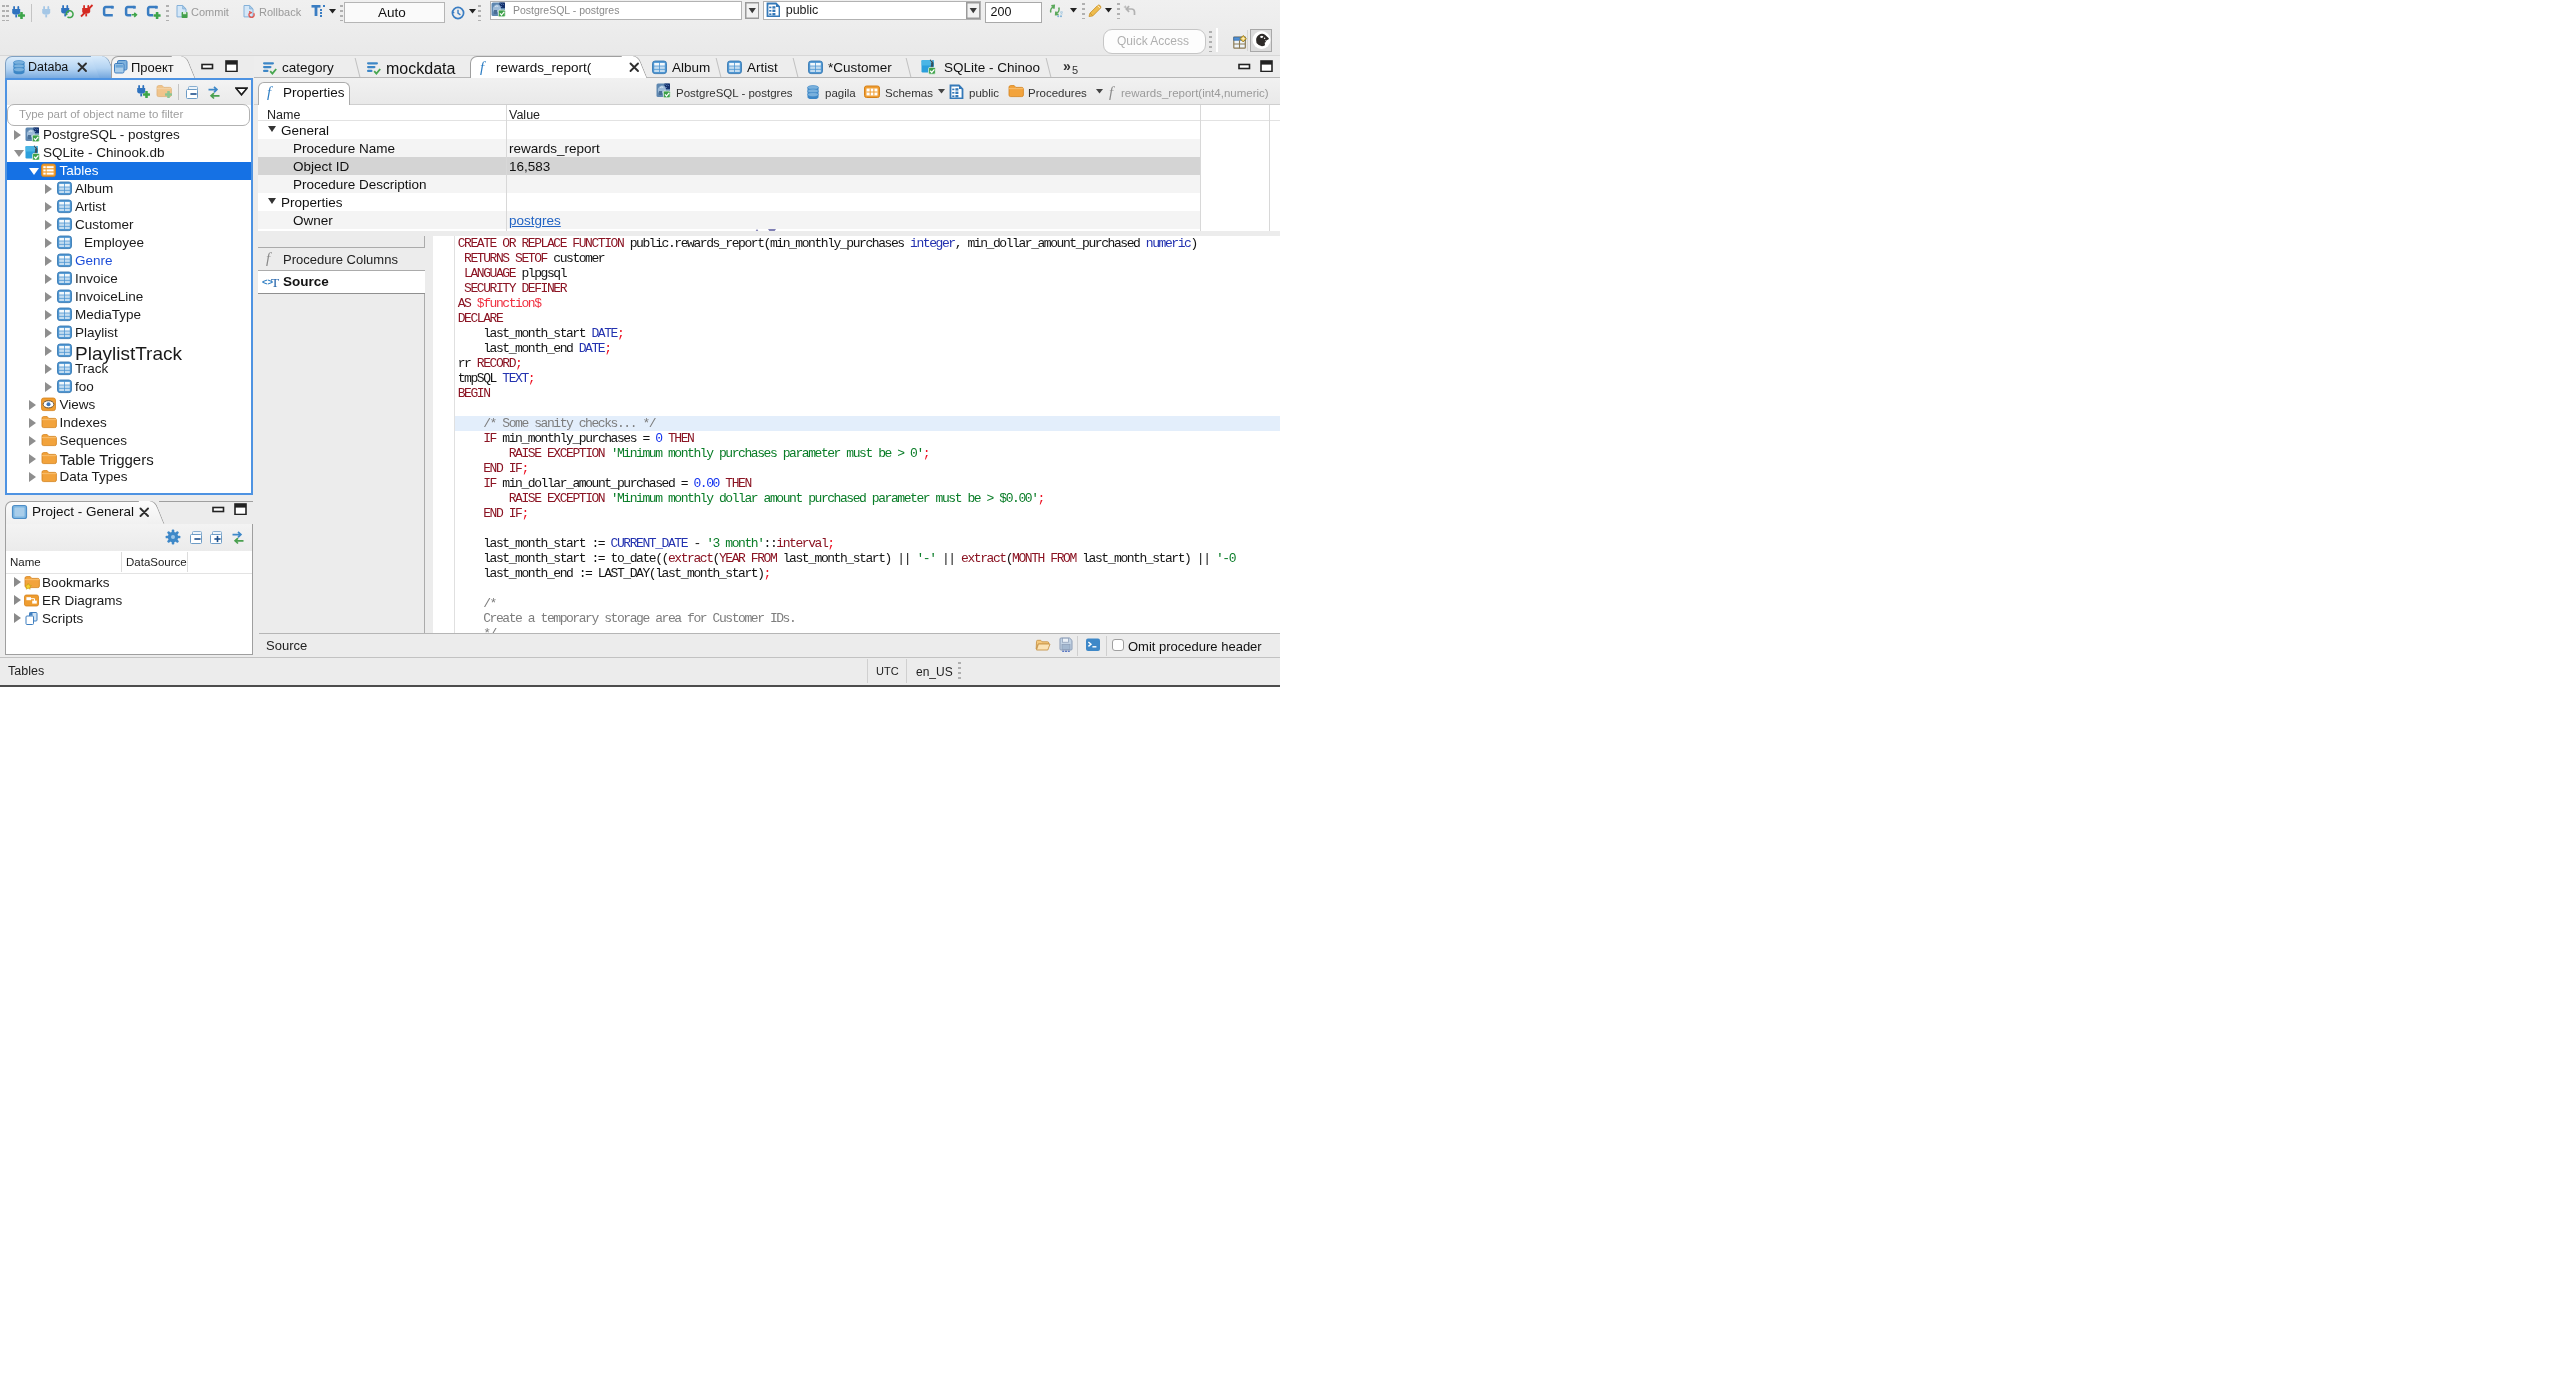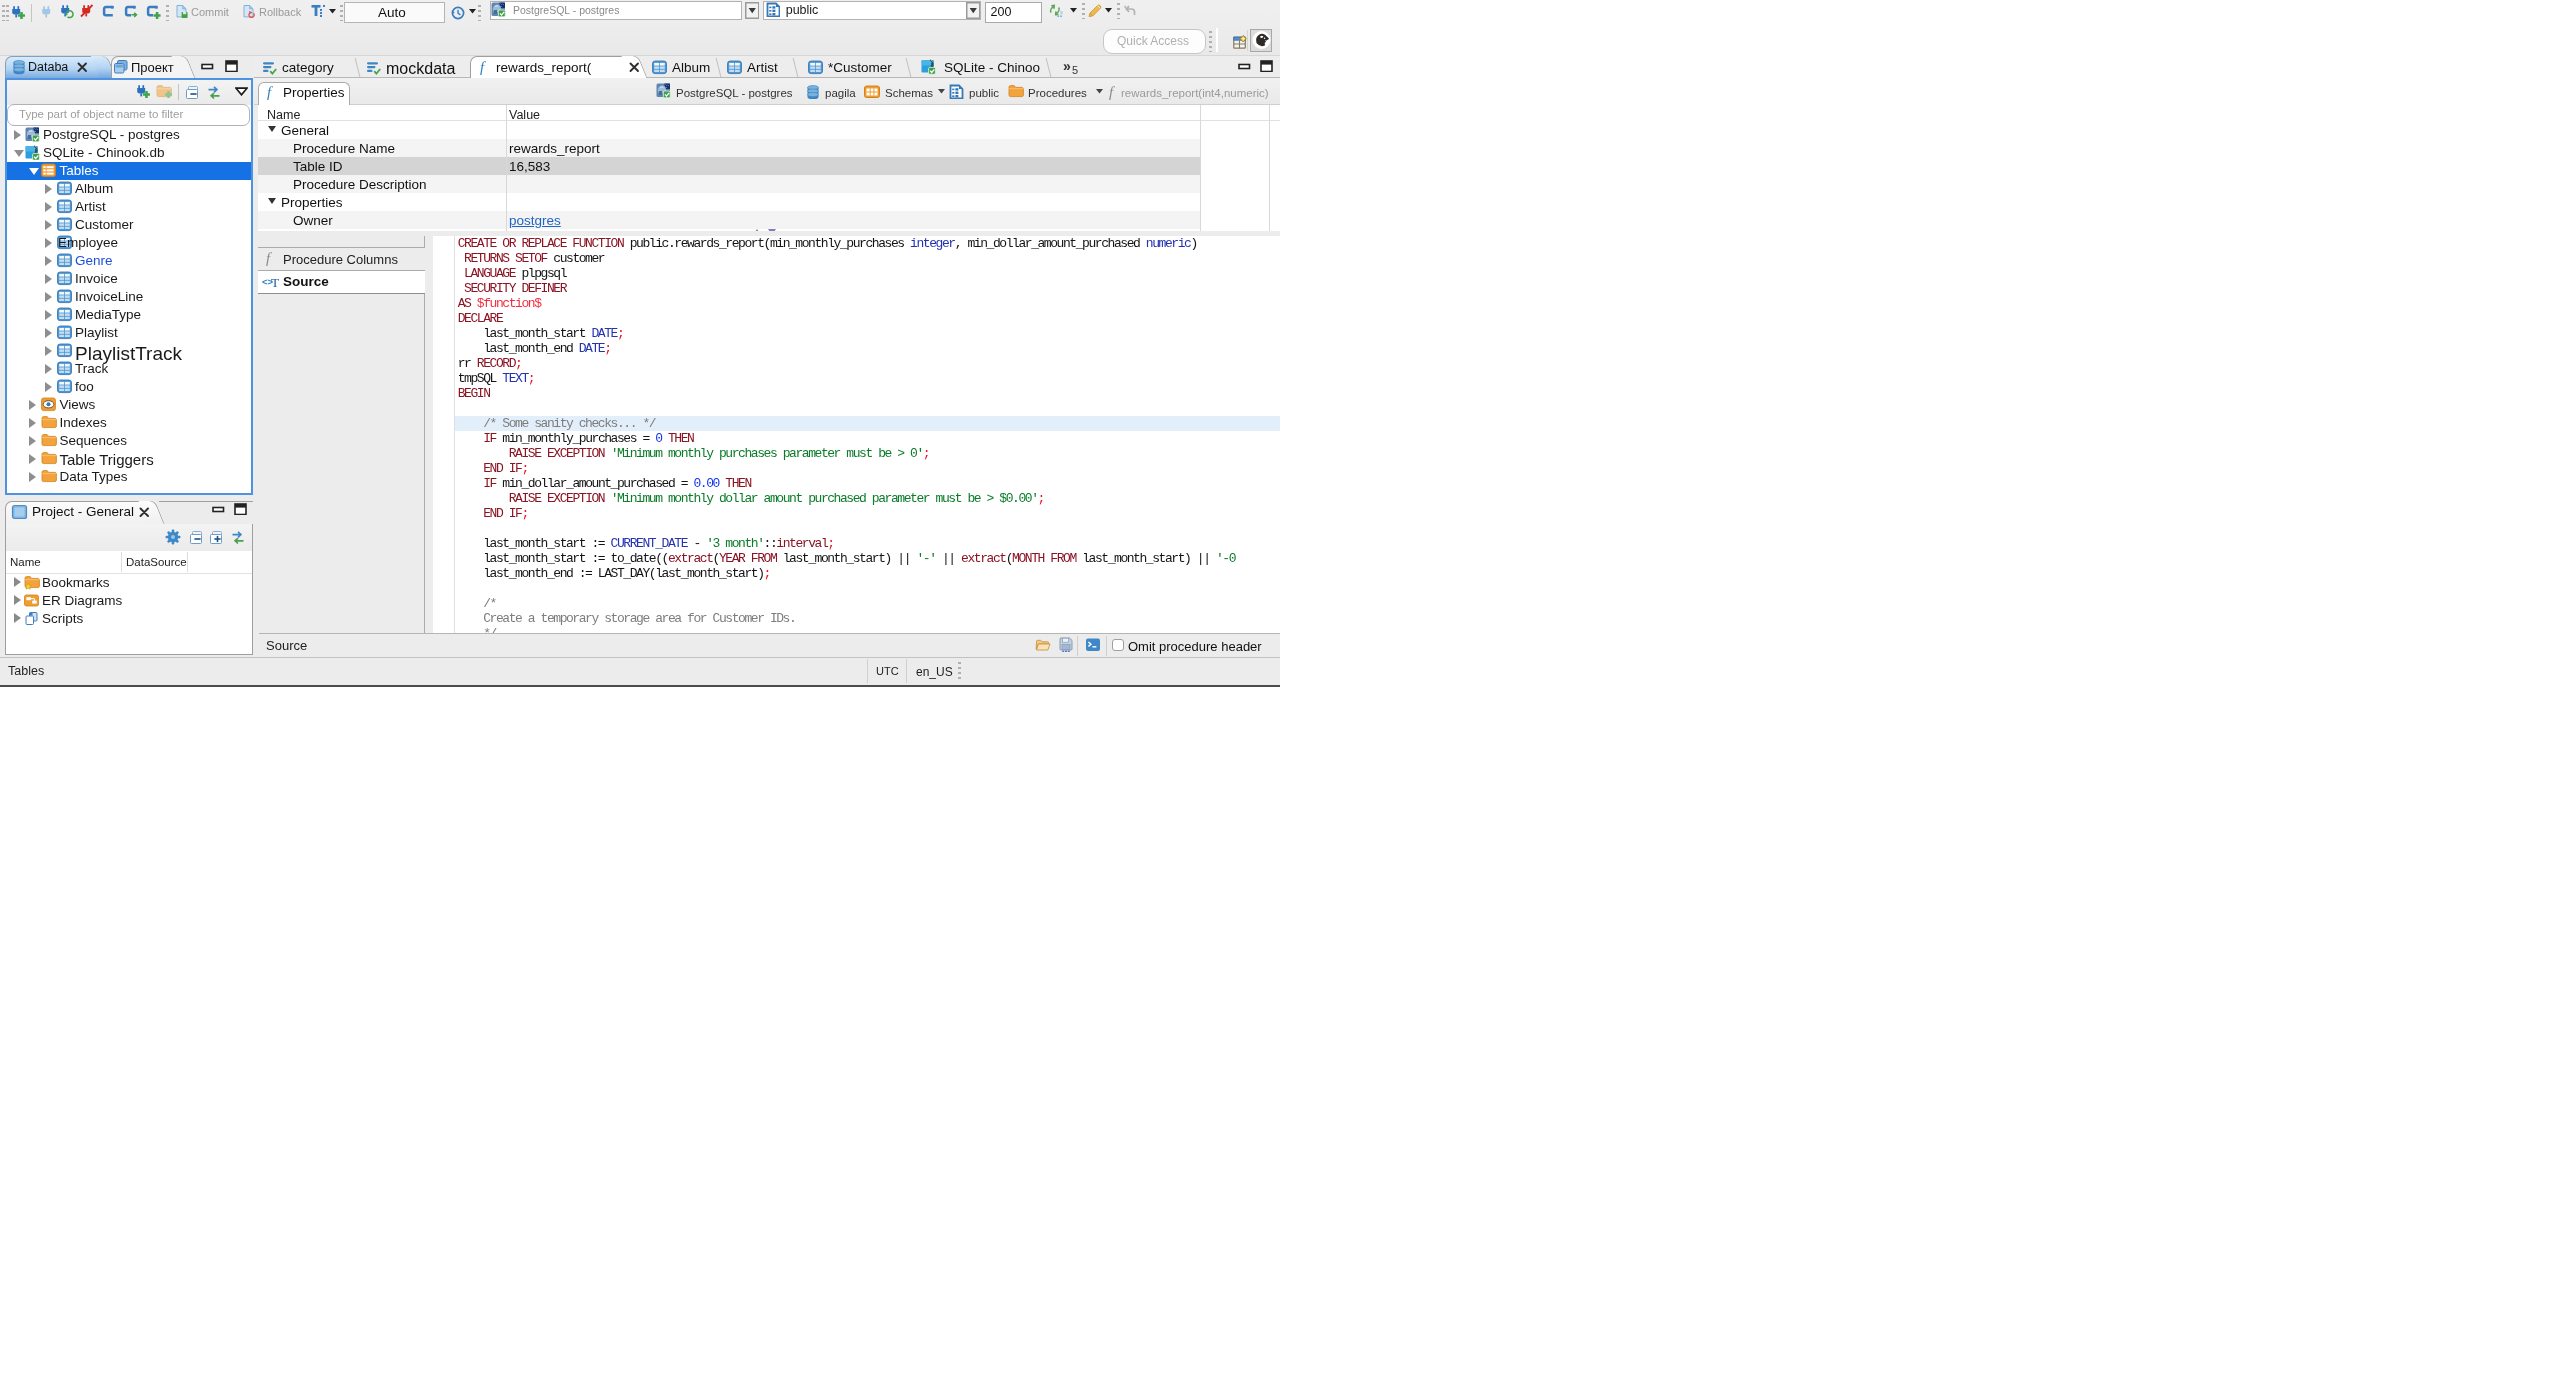--- a/index.html
+++ b/index.html
@@ -314,21 +314,21 @@
 <div class="ab" style="left:45px;top:237.5px;width:0;height:0;border-left:7px solid #8e8e8e;border-top:5px solid transparent;border-bottom:5px solid transparent;"></div>
 <svg width="16" height="15" viewBox="0 0 16 15" style="position:absolute;left:57px;top:235.0px;">
       <rect x="0.5" y="1" width="14" height="12.6" rx="2.6" fill="#4e96d2" stroke="#3b7cb4" stroke-width="0.9"></rect>
       <rect x="2.2" y="2.9" width="4.9" height="2.7" fill="#f2f8fc"></rect>
       <rect x="7.9" y="2.9" width="4.9" height="2.7" fill="#f2f8fc"></rect>
       <rect x="2.2" y="6.4" width="4.9" height="2.5" fill="#c3dcf0"></rect>
       <rect x="7.9" y="6.4" width="4.9" height="2.5" fill="#c3dcf0"></rect>
       <rect x="2.2" y="9.7" width="4.9" height="2.3" fill="#c3dcf0"></rect>
       <rect x="7.9" y="9.7" width="4.9" height="2.3" fill="#c3dcf0"></rect>
     </svg>
-<div class="txt" style="left:58px;top:235.0px;font-size:13.5px;color:#1a1a1a;">Employee</div>
+<div class="txt" style="left:84px;top:235.0px;font-size:13.5px;color:#1a1a1a;">Employee</div>
 <div class="ab" style="left:45px;top:255.5px;width:0;height:0;border-left:7px solid #8e8e8e;border-top:5px solid transparent;border-bottom:5px solid transparent;"></div>
 <svg width="16" height="15" viewBox="0 0 16 15" style="position:absolute;left:57px;top:253.0px;">
       <rect x="0.5" y="1" width="14" height="12.6" rx="2.6" fill="#4e96d2" stroke="#3b7cb4" stroke-width="0.9"></rect>
       <rect x="2.2" y="2.9" width="4.9" height="2.7" fill="#f2f8fc"></rect>
       <rect x="7.9" y="2.9" width="4.9" height="2.7" fill="#f2f8fc"></rect>
       <rect x="2.2" y="6.4" width="4.9" height="2.5" fill="#c3dcf0"></rect>
       <rect x="7.9" y="6.4" width="4.9" height="2.5" fill="#c3dcf0"></rect>
       <rect x="2.2" y="9.7" width="4.9" height="2.3" fill="#c3dcf0"></rect>
       <rect x="7.9" y="9.7" width="4.9" height="2.3" fill="#c3dcf0"></rect>
     </svg>
@@ -658,21 +658,21 @@
 <div class="txt" style="left:267px;top:107.5px;font-size:12.5px;color:#222;">Name</div>
 <div class="txt" style="left:509px;top:107.5px;font-size:12.5px;color:#222;">Value</div>
 <div class="ab" style="left:258px;top:119.5px;width:1022px;height:1px;background:#e2e2e2;"></div>
 <div class="ab" style="left:258px;top:120.5px;width:942px;height:18px;background:#fff;"></div>
 <div class="ab" style="left:268px;top:125.5px;width:0;height:0;border-top:6.5px solid #333;border-left:4.5px solid transparent;border-right:4.5px solid transparent;"></div>
 <div class="txt" style="left:281px;top:122.5px;font-size:13.5px;color:#111;">General</div>
 <div class="ab" style="left:258px;top:138.5px;width:942px;height:18px;background:#f4f4f4;"></div>
 <div class="txt" style="left:293px;top:140.5px;font-size:13.5px;color:#111;">Procedure Name</div>
 <div class="txt" style="left:509px;top:140.5px;font-size:13.5px;color:#111;">rewards_report</div>
 <div class="ab" style="left:258px;top:156.5px;width:942px;height:18px;background:#d4d4d4;"></div>
-<div class="txt" style="left:293px;top:158.5px;font-size:13.5px;color:#111;">Table ID</div>
+<div class="txt" style="left:293px;top:158.5px;font-size:13.5px;color:#111;">Object ID</div>
 <div class="txt" style="left:509px;top:158.5px;font-size:13.5px;color:#111;">16,583</div>
 <div class="ab" style="left:258px;top:174.5px;width:942px;height:18px;background:#f4f4f4;"></div>
 <div class="txt" style="left:293px;top:176.5px;font-size:13.5px;color:#111;font-weight:normal;">Procedure Description</div>
 <div class="ab" style="left:258px;top:192.5px;width:942px;height:18px;background:#fff;"></div>
 <div class="ab" style="left:268px;top:197.5px;width:0;height:0;border-top:6.5px solid #333;border-left:4.5px solid transparent;border-right:4.5px solid transparent;"></div>
 <div class="txt" style="left:281px;top:194.5px;font-size:13.5px;color:#111;">Properties</div>
 <div class="ab" style="left:258px;top:210.5px;width:942px;height:18px;background:#f4f4f4;"></div>
 <div class="txt" style="left:293px;top:212.5px;font-size:13.5px;color:#111;">Owner</div>
 <div class="txt" style="left:509px;top:212.5px;font-size:13.5px;color:#2264c4;text-decoration:underline;">postgres</div>
 <div class="ab" style="left:506px;top:105px;width:1px;height:126px;background:#d8d8d8;"></div>

